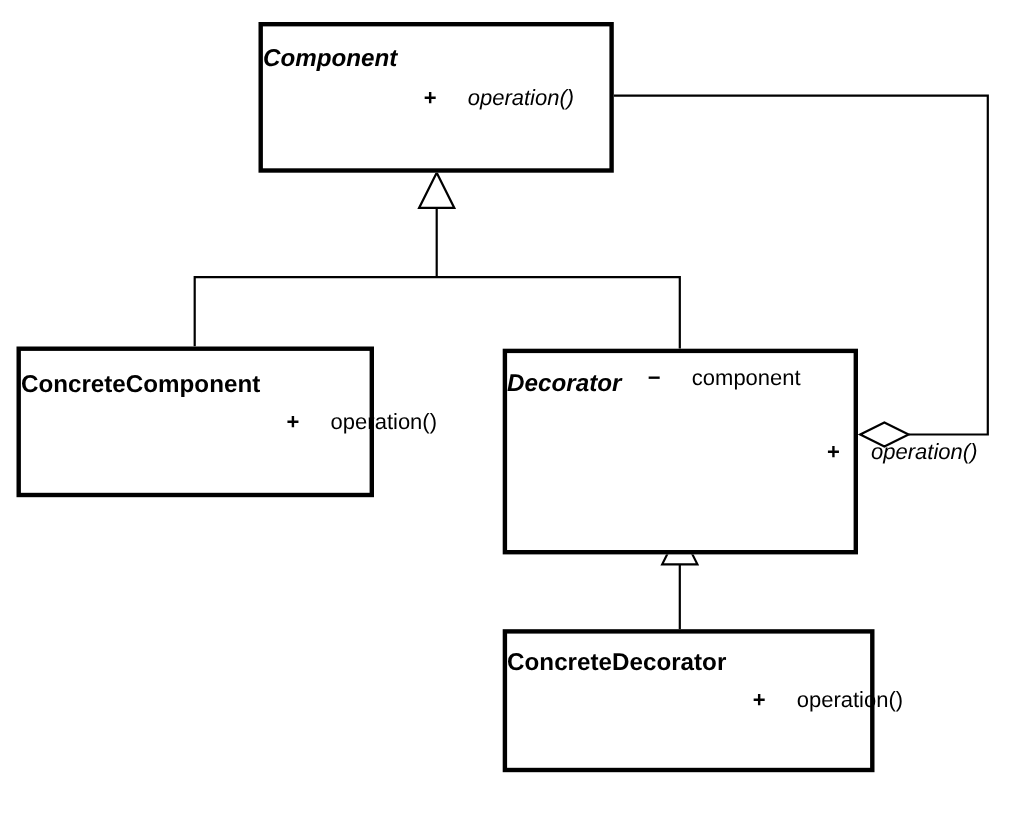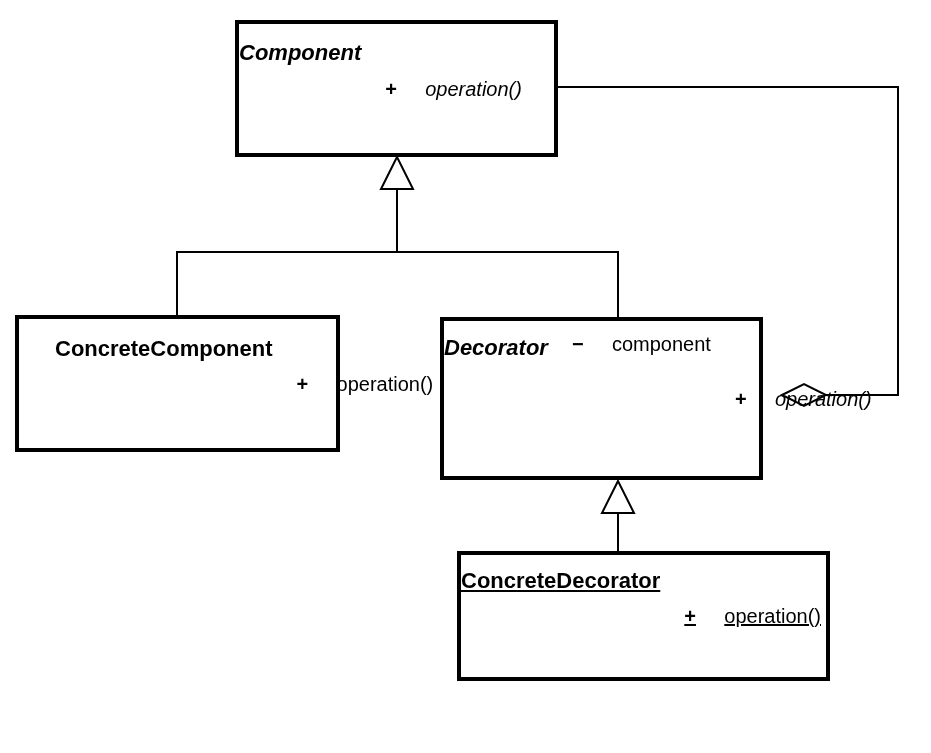--- a/index.html
+++ b/index.html
@@ -108,51 +108,51 @@
     <div class="cls-sep"></div>
     <div class="compartment grow">
       <div class="member">
         <span class="vis">+</span>
         <span class="mname abstract">operation()</span>
       </div>
     </div>
   </div>
 
   <div class="uml-class" style="left:15px; top:315px; width:325px; height:137px;">
-    <div class="cls-title" style="height:60px;padding-left:36px;">ConcreteComponent</div>
+    <div class="cls-title" style="height:60px;">ConcreteComponent</div>
     <div class="cls-sep"></div>
     <div class="compartment" style="height:15px;"></div>
     <div class="cls-sep"></div>
     <div class="compartment grow">
       <div class="member">
         <span class="vis">+</span>
         <span class="mname">operation()</span>
       </div>
     </div>
   </div>
 
-  <div class="uml-class" style="left:440px; top:317px; width:323px; height:163px;">
+  <div class="uml-class" style="left:457px; top:317px; width:323px; height:187px;">
     <div class="cls-title abstract" style="height:54px;">Decorator</div>
     <div class="cls-sep"></div>
     <div class="compartment" style="height:46px;">
       <div class="member">
         <span class="vis">−</span>
         <span class="mname">component</span>
       </div>
     </div>
     <div class="cls-sep"></div>
     <div class="compartment grow">
       <div class="member">
         <span class="vis">+</span>
         <span class="mname abstract">operation()</span>
       </div>
     </div>
   </div>
 
-  <div class="uml-class" style="left:457px; top:551px; width:373px; height:130px;text-decoration:underline;">
+  <div class="uml-class" style="left:457px; top:572px; width:338px; height:130px;">
     <div class="cls-title" style="height:51px;">ConcreteDecorator</div>
     <div class="cls-sep"></div>
     <div class="compartment" style="height:16px;"></div>
     <div class="cls-sep"></div>
     <div class="compartment grow">
       <div class="member">
         <span class="vis">+</span>
         <span class="mname">operation()</span>
       </div>
     </div>

